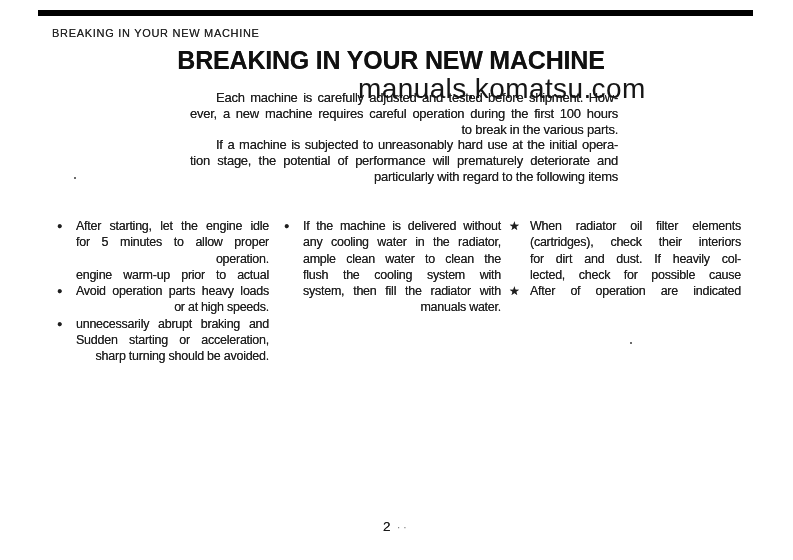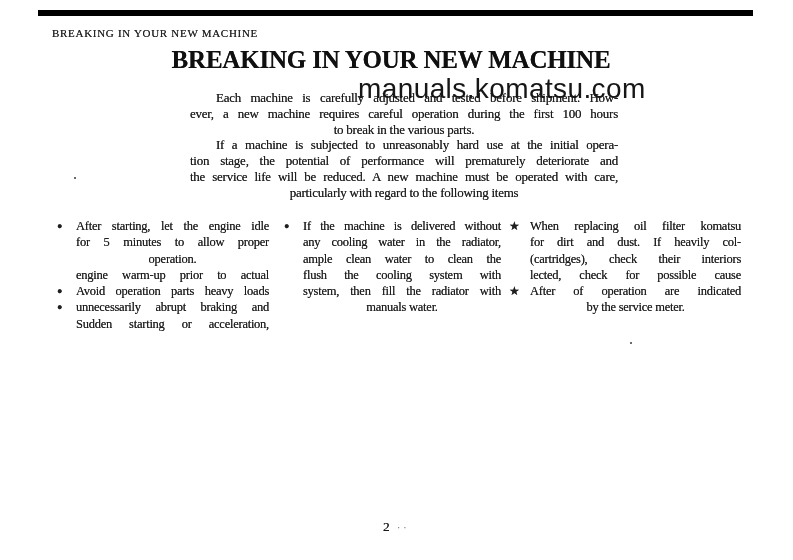--- a/index.html
+++ b/index.html
@@ -4,21 +4,21 @@
 <style>
   html, body { margin: 0; padding: 0; }
   body {
     width: 793px; height: 560px;
     background: #ffffff;
     font-family: "Liberation Sans", sans-serif;
     color: #1f1f1f;
     position: relative;
     overflow: hidden;
   }
-  .scan { text-shadow: 0 0 0.6px rgba(25,25,25,0.8); font-family: Liberation Serif, serif; }
+  .scan { text-shadow: 0 0 0.6px rgba(25,25,25,0.8); }
 
   #topbar {
     position: absolute; left: 38px; top: 10px;
     width: 715px; height: 6px; background: #000;
   }
   #running-header {
     position: absolute; left: 52px; top: 27px;
     font-size: 11px; letter-spacing: 0.7px; color: #242424;
     white-space: nowrap;
   }
@@ -34,21 +34,21 @@
     color: #161616; z-index: 6; white-space: nowrap;
   }
 
   #intro {
     position: absolute; left: 190px; top: 90px; width: 428px;
     font-size: 13px; line-height: 15.8px; letter-spacing: -0.25px;
     z-index: 2;
   }
   .ln { height: 15.8px; white-space: nowrap; }
   .jl { text-align: justify; text-align-last: justify; white-space: normal; }
-  .ll { text-align: center; white-space: nowrap; }
+  .ll { text-align: right; white-space: nowrap; }
   .ind { text-indent: 26px; }
 
   .col {
     position: absolute; top: 218px;
     font-size: 12.5px; line-height: 16.3px; letter-spacing: -0.25px;
     z-index: 2;
   }
   #col-1 { left: 57px;  width: 212px; }
   #col-2 { left: 284px; width: 217px; }
   #col-3 { left: 511px; width: 230px; }
@@ -87,67 +87,67 @@
 <div id="page-title" class="scan">BREAKING IN YOUR NEW MACHINE</div>
 
 <div id="watermark">manuals.komatsu.com</div>
 
 <div id="intro" class="scan">
   <div class="ln jl ind">Each machine is carefully adjusted and tested before shipment. How-</div>
   <div class="ln jl">ever, a new machine requires careful operation during the first 100 hours</div>
   <div class="ln ll">to break in the various parts.</div>
   <div class="ln jl ind">If a machine is subjected to unreasonably hard use at the initial opera-</div>
   <div class="ln jl">tion stage, the potential of performance will prematurely deteriorate and</div>
-  <div class="ln jl">the service life will be reduced. A new machine must be operated with care,</div>
   <div class="ln ll">particularly with regard to the following items</div>
 </div>
 
 <div id="col-1" class="col scan">
   <div class="item">
     <span class="marker dot">●</span>
     <div class="cl jl">After starting, let the engine idle</div>
     <div class="cl jl">for 5 minutes to allow proper</div>
     <div class="cl ll">operation.</div>
     <div class="cl jl">engine warm-up prior to actual</div>
   </div>
   <div class="item">
     <span class="marker dot">●</span>
     <div class="cl jl">Avoid operation parts heavy loads</div>
+    <div class="cl ll">or at high speeds.</div>
   </div>
   <div class="item">
     <span class="marker dot">●</span>
     <div class="cl jl">unnecessarily abrupt braking and</div>
     <div class="cl jl">Sudden starting or acceleration,</div>
+    <div class="cl ll">sharp turning should be avoided.</div>
   </div>
 </div>
 
 <div id="col-2" class="col scan">
   <div class="item">
     <span class="marker dot">●</span>
     <div class="cl jl">If the machine is delivered without</div>
     <div class="cl jl">any cooling water in the radiator,</div>
     <div class="cl jl">ample clean water to clean the</div>
     <div class="cl jl">flush the cooling system with</div>
     <div class="cl jl">system, then fill the radiator with</div>
     <div class="cl ll">manuals water.</div>
   </div>
 </div>
 
 <div id="col-3" class="col scan">
   <div class="item">
     <span class="marker star">★</span>
-    <div class="cl jl">When replacing oil filter komatsu</div>
+    <div class="cl jl">When radiator oil filter elements</div>
+    <div class="cl jl">(cartridges), check their interiors</div>
     <div class="cl jl">for dirt and dust. If heavily col-</div>
-    <div class="cl jl">(cartridges), check their interiors</div>
     <div class="cl jl">lected, check for possible cause</div>
   </div>
   <div class="item">
     <span class="marker star">★</span>
     <div class="cl jl">After of operation are indicated</div>
-    <div class="cl ll">by the service meter.</div>
   </div>
 </div>
 
 <div id="page-number" class="scan">2</div>
 <div id="page-number-artifact">··</div>
 
 <div id="speck-1" class="speck"></div>
 <div id="speck-2" class="speck"></div>
 
 </body></html>

